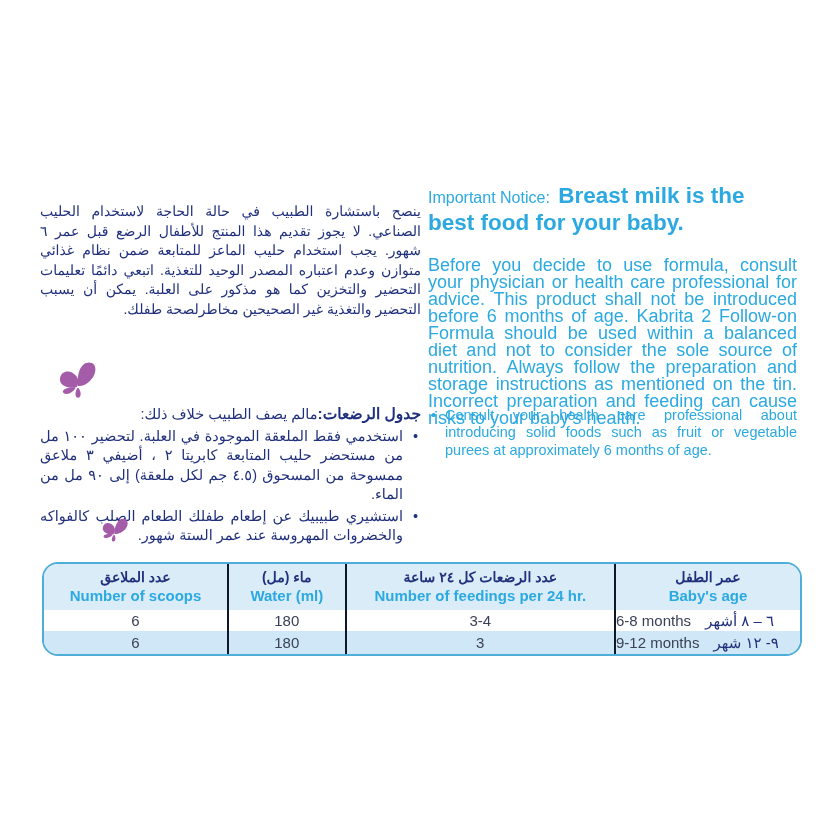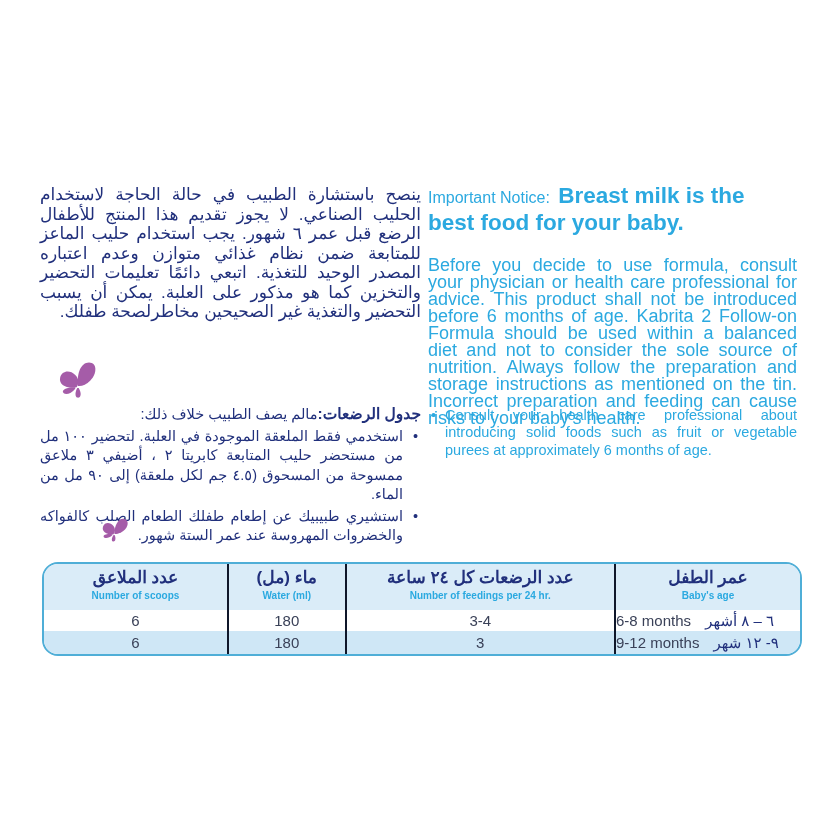--- a/index.html
+++ b/index.html
@@ -5,21 +5,21 @@
   html,body{margin:0;padding:0;background:#ffffff;}
   .sheet{
     position:relative;width:840px;height:840px;background:#ffffff;
     font-family:"Liberation Sans",sans-serif;overflow:hidden;
   }
   
   .col-ar{position:absolute;left:40px;top:185px;width:381px;direction:rtl;color:#21307c;}
   .ar-heading{text-align:right;line-height:30px;white-space:nowrap;}
   .ar-heading .lbl{font-size:16px;font-weight:bold;margin-left:5px;}
   .ar-heading .ttl{font-size:21px;font-weight:bold;}
-  .ar-body{margin-top:0;font-size:17px;line-height:19.5px;text-align:justify;text-align-last:right;}
+  .ar-body{margin-top:17px;font-size:14px;line-height:19.5px;text-align:justify;text-align-last:right;}
   .ar-feeding{position:absolute;left:40px;top:404px;width:381px;direction:rtl;color:#21307c;
               font-size:14.5px;line-height:19.5px;}
   .ar-feeding .lead{text-align:right;}
   .ar-feeding .lbl{font-weight:bold;font-size:15.5px;}
   .ar-feeding ul{margin:2px 0 0 0;padding:0;list-style:none;}
   .ar-feeding li{position:relative;padding-right:18px;text-align:justify;text-align-last:right;margin-top:2px;}
   .ar-feeding li::before{content:"\2022";position:absolute;right:3px;top:0;}
   
   .col-en{position:absolute;left:428px;top:183px;width:369px;color:#2ba9e0;}
   .en-heading{line-height:25px;}
@@ -37,22 +37,22 @@
   .butterfly{position:absolute;}
   .butterfly svg{display:block;width:100%;height:100%;}
   .bf-big{left:56px;top:356px;width:44px;height:46px;}
   .bf-small{left:100px;top:514px;width:30px;height:30px;transform:rotate(8deg);}
   
   .ftable-wrap{position:absolute;left:42px;top:562px;width:756px;border:2px solid #4faed7;
                border-radius:16px;overflow:hidden;background:#ffffff;}
   .ftable{width:100%;border-collapse:collapse;table-layout:fixed;}
   .ftable th,.ftable td{padding:0;}
   .ftable th{background:#daecf8;vertical-align:middle;padding:4px 4px 6px;}
-  .ftable .h-ar{font-size:17px;font-weight:bold;color:#21307c;line-height:19px;}
-  .ftable .h-en{font-size:10px;font-weight:bold;color:#2ba9e0;line-height:17px;}
+  .ftable .h-ar{font-size:14px;font-weight:bold;color:#21307c;line-height:19px;}
+  .ftable .h-en{font-size:15px;font-weight:bold;color:#2ba9e0;line-height:17px;}
   .ftable td{font-size:15px;color:#3a4158;text-align:center;height:21px;vertical-align:middle;}
   .ftable tr.alt td{background:#cfe7f6;height:23px;}
   .ftable th:not(:first-child),.ftable td:not(:first-child){border-left:2px solid #0f172a;}
   .ftable td.age{text-align:left;}
   .ftable .age-en{color:#3a4158;}
   .ftable .age-ar{color:#21307c;margin-left:10px;direction:rtl;unicode-bidi:isolate;}
 </style>
 </head>
 <body>
 

